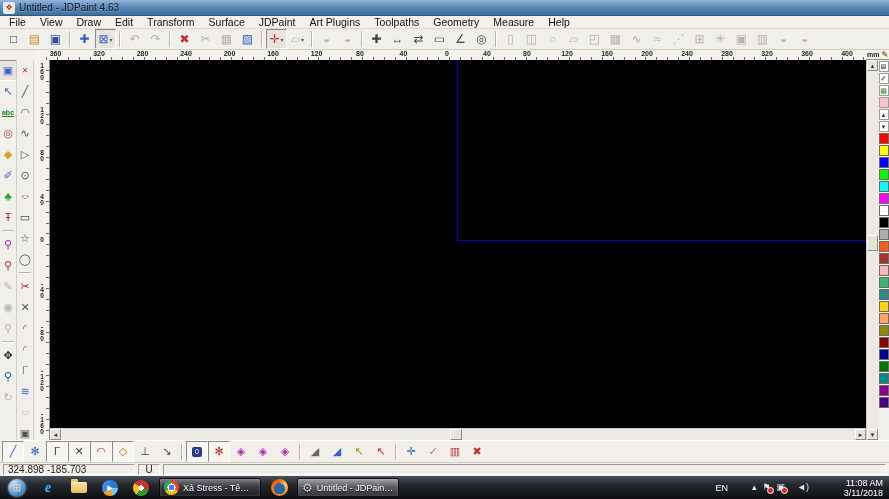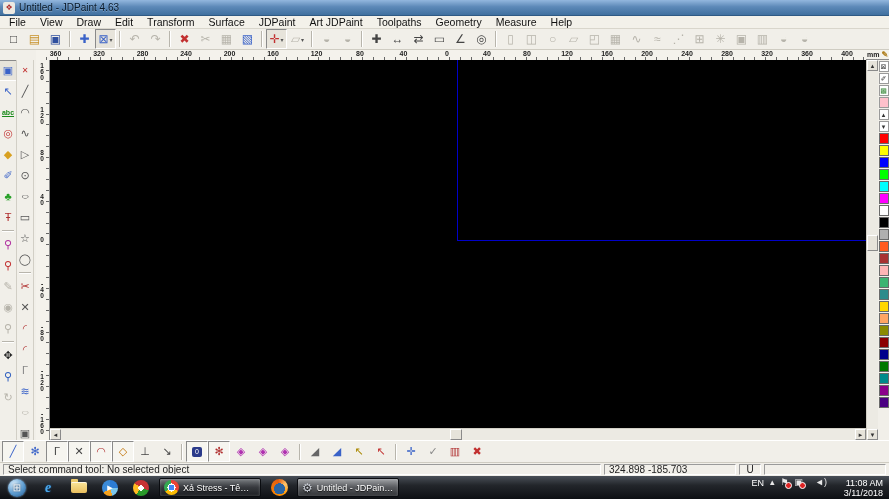--- a/index.html
+++ b/index.html
@@ -124,21 +124,21 @@
   .ic-flower{width:16px;height:16px;border-radius:50%;
     background:radial-gradient(circle,#fff 0 24%,transparent 25%),
                conic-gradient(#c83333 0 30%,#2a9a2a 30% 60%,#ffbb22 60% 85%,#c83333 85%)}
   .ic-chrome{width:15px;height:15px;border-radius:50%;flex:0 0 auto;
     background:radial-gradient(circle,#4285f4 0 27%,#fff 28% 38%,transparent 39%),
                conic-gradient(#ea4335 0 33%,#fbbc05 33% 66%,#34a853 66%)}
   .ic-firefox{width:17px;height:17px;border-radius:50%;
     background:radial-gradient(circle at 50% 58%,#2a65a5 0 42%,transparent 43%),
                conic-gradient(from 150deg,#ff9500,#e55d0e 55%,#ffc46b 75%,#ff9500)}
   .ic-jdpaint{font-size:12px;color:#c8ccd4;text-shadow:0 1px 1px #000;flex:0 0 auto}
-  #tray{display:flex;align-items:flex-start;gap:6px;margin-left:auto;color:#fff;font-size:9px;padding-right:2px}
+  #tray{display:flex;align-items:center;gap:24px;margin-left:auto;color:#fff;font-size:9px;padding-right:2px}
   .tri{position:relative;color:#e8e8e8;font-size:9px;line-height:1}
   .tri .badge{position:absolute;right:-3px;bottom:-2px;width:5px;height:5px;background:#d22;
     border:1px solid #fff;border-radius:50%}
   .ic-bars{width:11px;height:9px;
     background:linear-gradient(#eee,#eee) 0 100%/2px 4px no-repeat,
                linear-gradient(#eee,#eee) 3px 100%/2px 6px no-repeat,
                linear-gradient(#eee,#eee) 6px 100%/2px 8px no-repeat,
                linear-gradient(#eee,#eee) 9px 100%/2px 9px no-repeat}
   #clock{text-align:right;line-height:10px;font-size:9px;color:#fff;width:50px}
 </style>
@@ -153,21 +153,21 @@
   </div>
 
   <div id="menubar">
       <div class="menu-item">File</div>
       <div class="menu-item">View</div>
       <div class="menu-item">Draw</div>
       <div class="menu-item">Edit</div>
       <div class="menu-item">Transform</div>
       <div class="menu-item">Surface</div>
       <div class="menu-item">JDPaint</div>
-      <div class="menu-item">Art JDPaint</div>
+      <div class="menu-item">Art Plugins</div>
       <div class="menu-item">Toolpaths</div>
       <div class="menu-item">Geometry</div>
       <div class="menu-item">Measure</div>
       <div class="menu-item">Help</div>
     </div>
 
   <div id="toolbar">
       <div class="tbtn">
         <span class="glyph" style="color: rgb(68, 68, 68);">□</span>
       </div>
@@ -551,23 +551,20 @@
       </div>
       <div class="snbtn">
         <span class="glyph" style="color: rgb(176, 48, 48);">▥</span>
       </div>
       <div class="snbtn">
         <span class="glyph" style="color: rgb(194, 48, 48);">✖</span>
       </div>
     </div>
 
   <div id="statusbar">
-    <div class="spanel" style="width:598px">
-      <span>Select command tool: No selected object</span>
-    </div>
     <div class="spanel" style="width:132px">
       <span>324.898 -185.703</span>
     </div>
     <div class="spanel" style="width:22px;justify-content:center">
       <span>U</span>
     </div>
     <div class="spanel" style="flex:1"></div>
   </div>
 
   <div id="taskbar">

